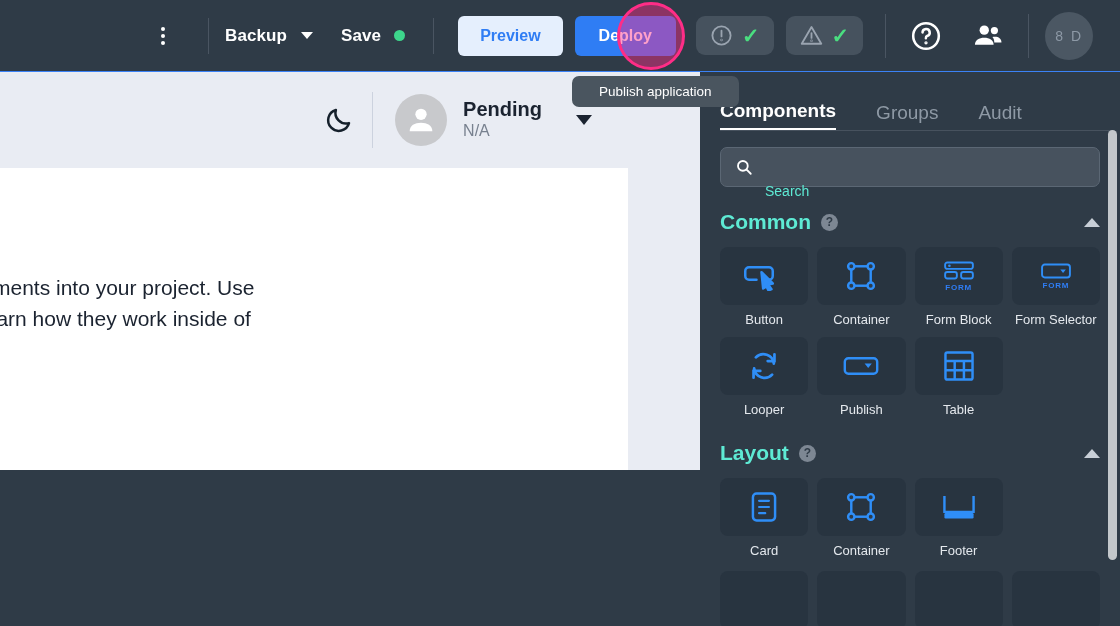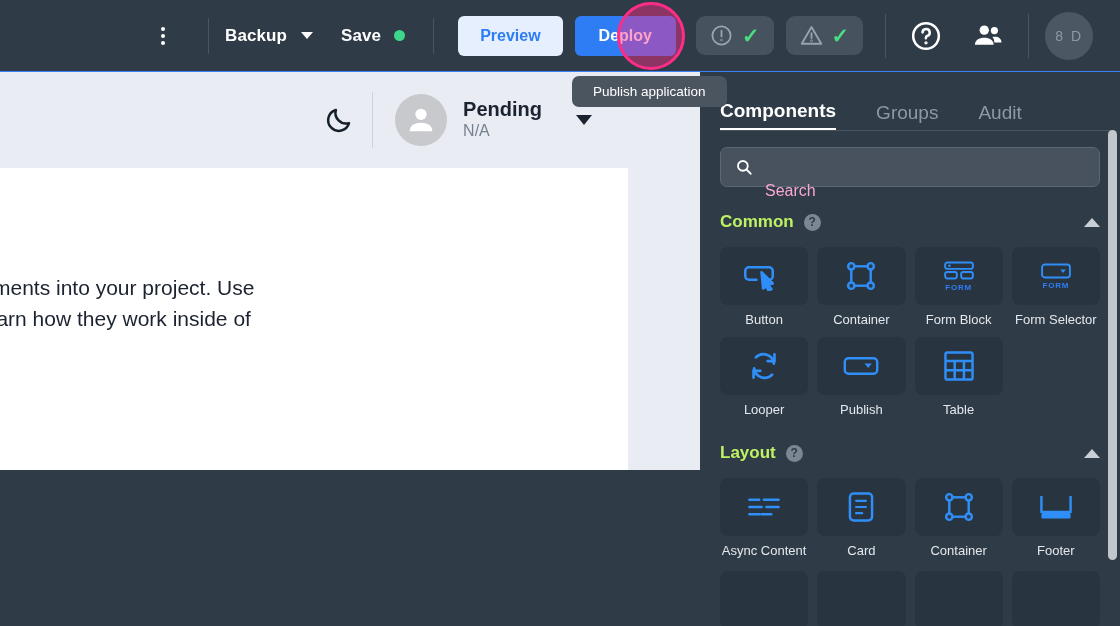--- a/index.html
+++ b/index.html
@@ -58,21 +58,21 @@
     width: 48px; height: 48px; border-radius: 50%; background: #4b5763;
     color: #8d99a6; font-size: 14px; letter-spacing: 2px;
     display: flex; align-items: center; justify-content: center; cursor: pointer;
     margin-left: 16px;
   }
 
   
   .tooltip {
     position: absolute; left: 572px; top: 76px;
     background: #4a555f; color: #ffffff; font-size: 13.5px;
-    border-radius: 7px; padding: 8px 21px; white-space: nowrap;
+    border-radius: 7px; padding: 8px 27px; white-space: nowrap;
     z-index: 60;
   }
 
   
   .cursor-ring {
     position: absolute; left: 617px; top: 2px; width: 68px; height: 68px;
     border-radius: 50%; border: 3px solid #ff2d87; background: rgba(255,45,135,.45);
     z-index: 55; pointer-events: none;
   }
 
@@ -129,26 +129,26 @@
     font-size: 19px; color: #8e99a5; padding-bottom: 6px; cursor: pointer; white-space: nowrap;
   }
   .tab.active { color: #ffffff; font-weight: bold; border-bottom: 2.5px solid #ffffff; }
   .tabs-rule { height: 1px; background: #47525e; margin: 0 8px 0 20px; }
 
   .search-box {
     margin: 16px 20px 0 20px; height: 40px;
     background: #47525e; border: 1px solid #5b6774; border-radius: 7px;
     display: flex; align-items: center; padding: 0 14px; gap: 12px; cursor: text;
   }
-  .search-ph { color: #f9a8d4; font-size: 16px; margin-top: 48px; }
+  .search-ph { color: #5eead4; font-size: 14px; margin-top: 48px; }
 
   .sec-head {
     display: flex; align-items: center; margin: 22px 20px 0 20px; height: 26px;
   }
-  .sec-title { color: #bef264; font-size: 17px; font-weight: bold; }
+  .sec-title { color: #5eead4; font-size: 21px; font-weight: bold; }
   .qmark {
     width: 17px; height: 17px; border-radius: 50%; background: #7d8793; color: #2f3b47;
     font-size: 12px; font-weight: bold; display: flex; align-items: center; justify-content: center;
     margin-left: 10px; cursor: pointer;
   }
   .caret-up {
     margin-left: auto; width: 0; height: 0;
     border-left: 8px solid transparent; border-right: 8px solid transparent;
     border-bottom: 9px solid #c8cfd7; cursor: pointer;
   }
@@ -318,28 +318,20 @@
       </div>
     </div>
 
     <div class="sec-head">
       <span class="sec-title">Layout</span>
       <span class="qmark">?</span>
       <span class="caret-up"></span>
     </div>
     <div class="grid">
 
-      <div class="tile">
-        <div class="tile-box">
-          <svg viewBox="0 0 28 18" width="34" height="24" fill="none" stroke="#2f8ef7" stroke-width="2.2" stroke-linecap="round">
-            <path d="M2 3h8M14 3h12M2 9h10M16 9h10M2 15h8M12 15h8"></path>
-          </svg>
-        </div>
-        <div class="tile-label">Async Content</div>
-      </div>
 
       <div class="tile">
         <div class="tile-box">
           <svg viewBox="0 0 22 26" width="28" height="32" fill="none" stroke="#2f8ef7" stroke-width="2">
             <rect x="2" y="2" width="18" height="22" rx="3"></rect>
             <path d="M7 8h8M7 13h8M7 18h5" stroke-width="1.8" stroke-linecap="round"></path>
           </svg>
         </div>
         <div class="tile-label">Card</div>
       </div>

